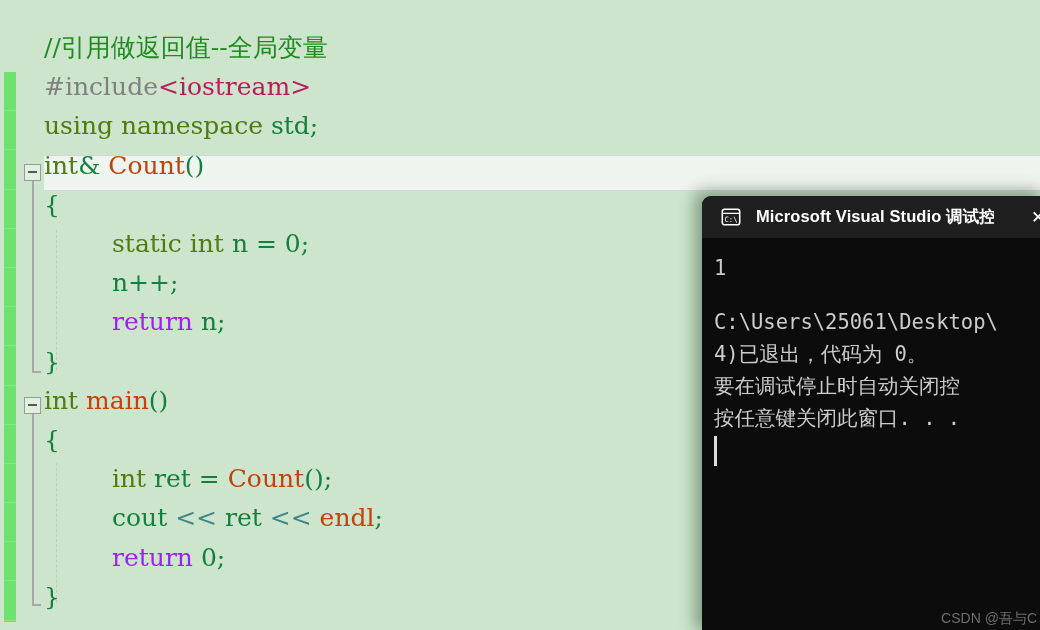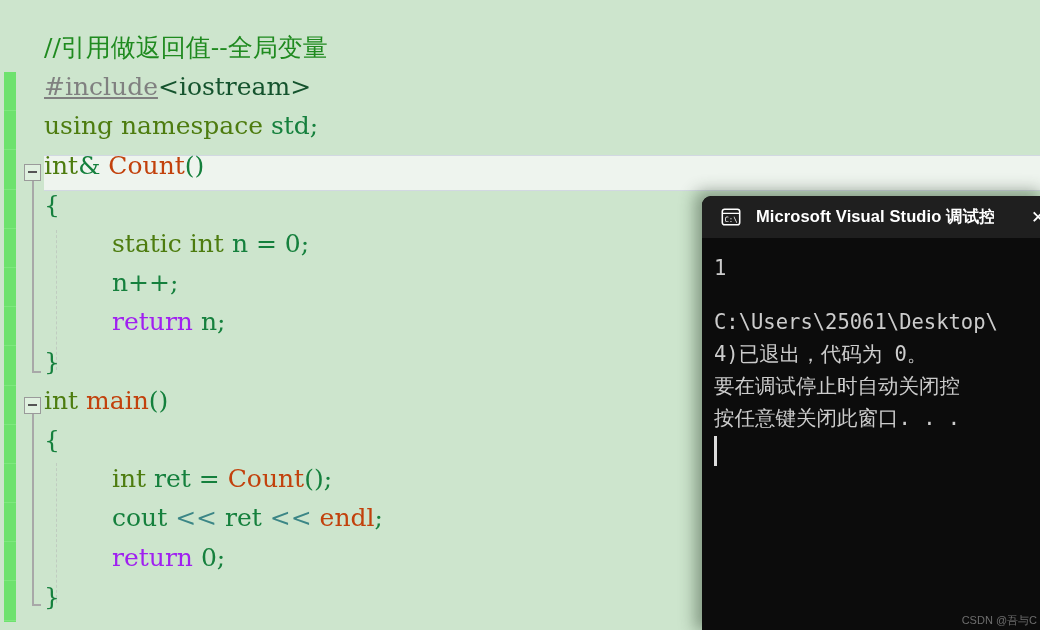--- a/index.html
+++ b/index.html
@@ -65,22 +65,22 @@
   }
   .line {
     position: absolute;
     left: 44px;
     height: 39.2px;
     white-space: pre;
   }
 
   
   .t-comment { color: #1f8a1f; }
-  .t-pp      { color: #808080; text-decoration: underline; }
-  .t-header  { color: #14532d; }
+  .t-pp      { color: #808080; }
+  .t-header  { color: #be185d; }
   .t-kw      { color: #4d7c0f; }
   .t-plain   { color: #15803d; }
   .t-func    { color: #c2410c; }
   .t-ctrl    { color: #a020f0; }
   .t-op      { color: #3b8686; }
 
   
   .fold-box {
     position: absolute;
     width: 17px; height: 17px;
@@ -180,21 +180,21 @@
     height: 30px;
     background: #dcdcdc;
     margin-top: 2px;
   }
   .watermark {
     position: absolute;
     right: 10px;
     bottom: 8px;
     color: #6e6e6e;
     font-family: "Liberation Sans", sans-serif;
-    font-size: 11px;
+    font-size: 14px;
     white-space: nowrap;
   }
 </style>
 </head>
 <body>
 
 <div id="root">
 
   <div class="editor">
 

